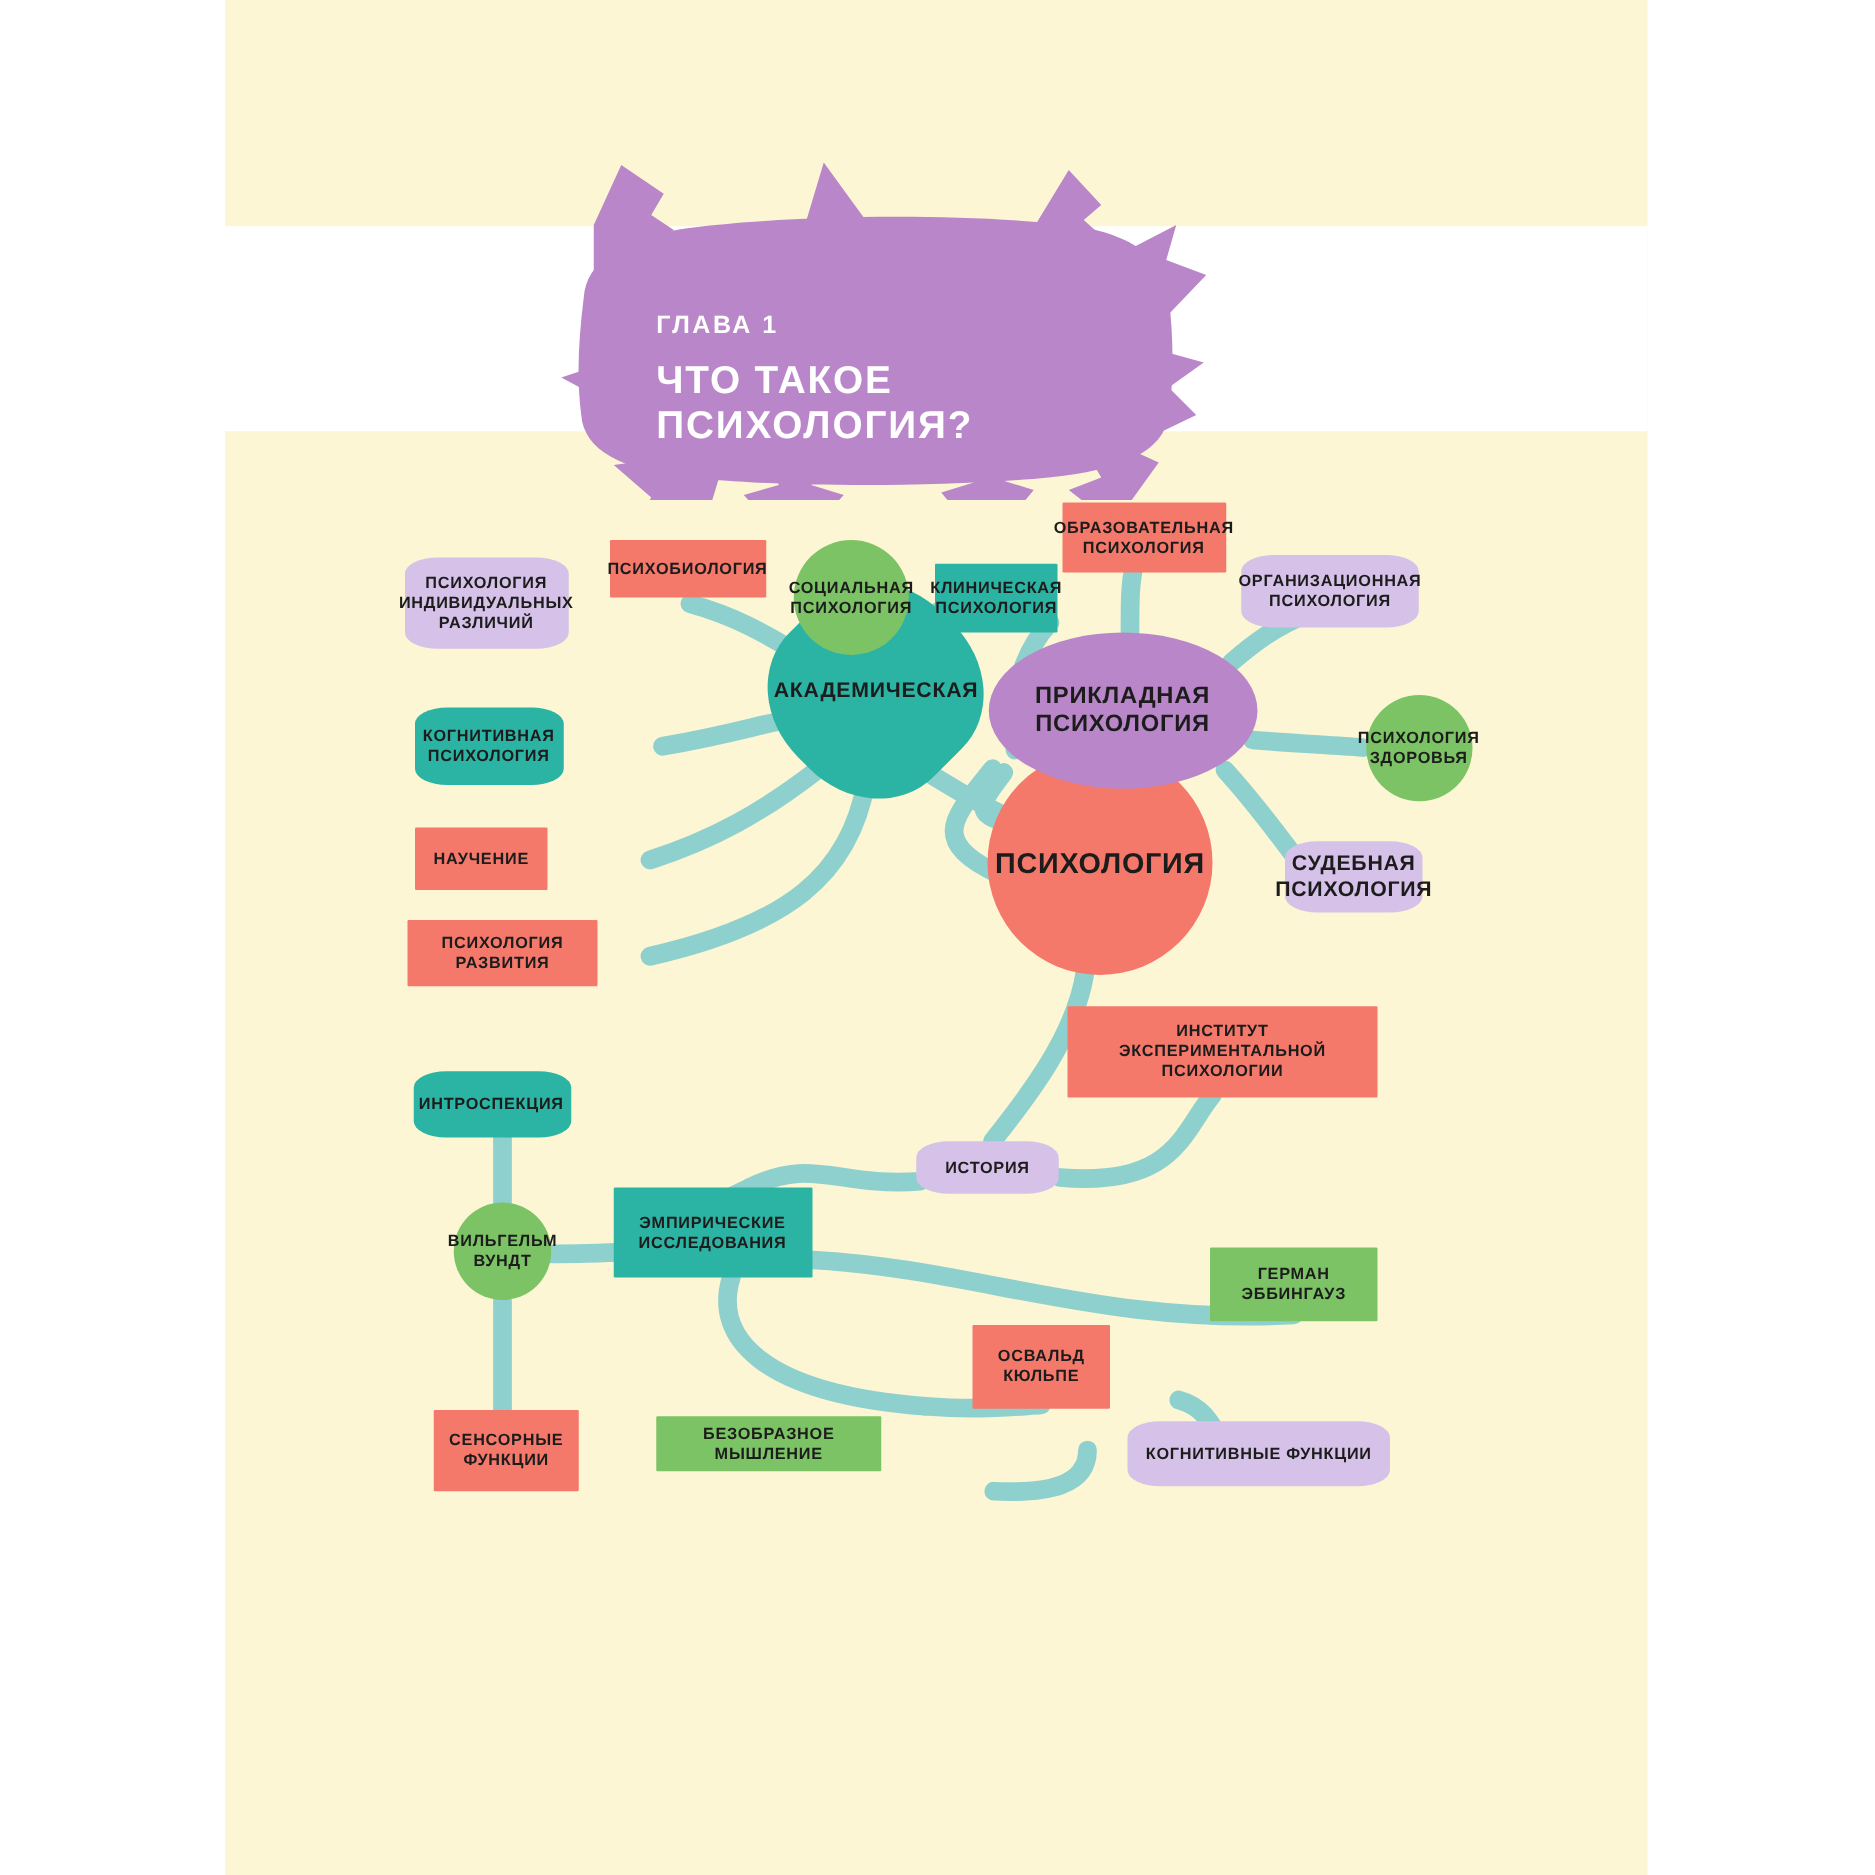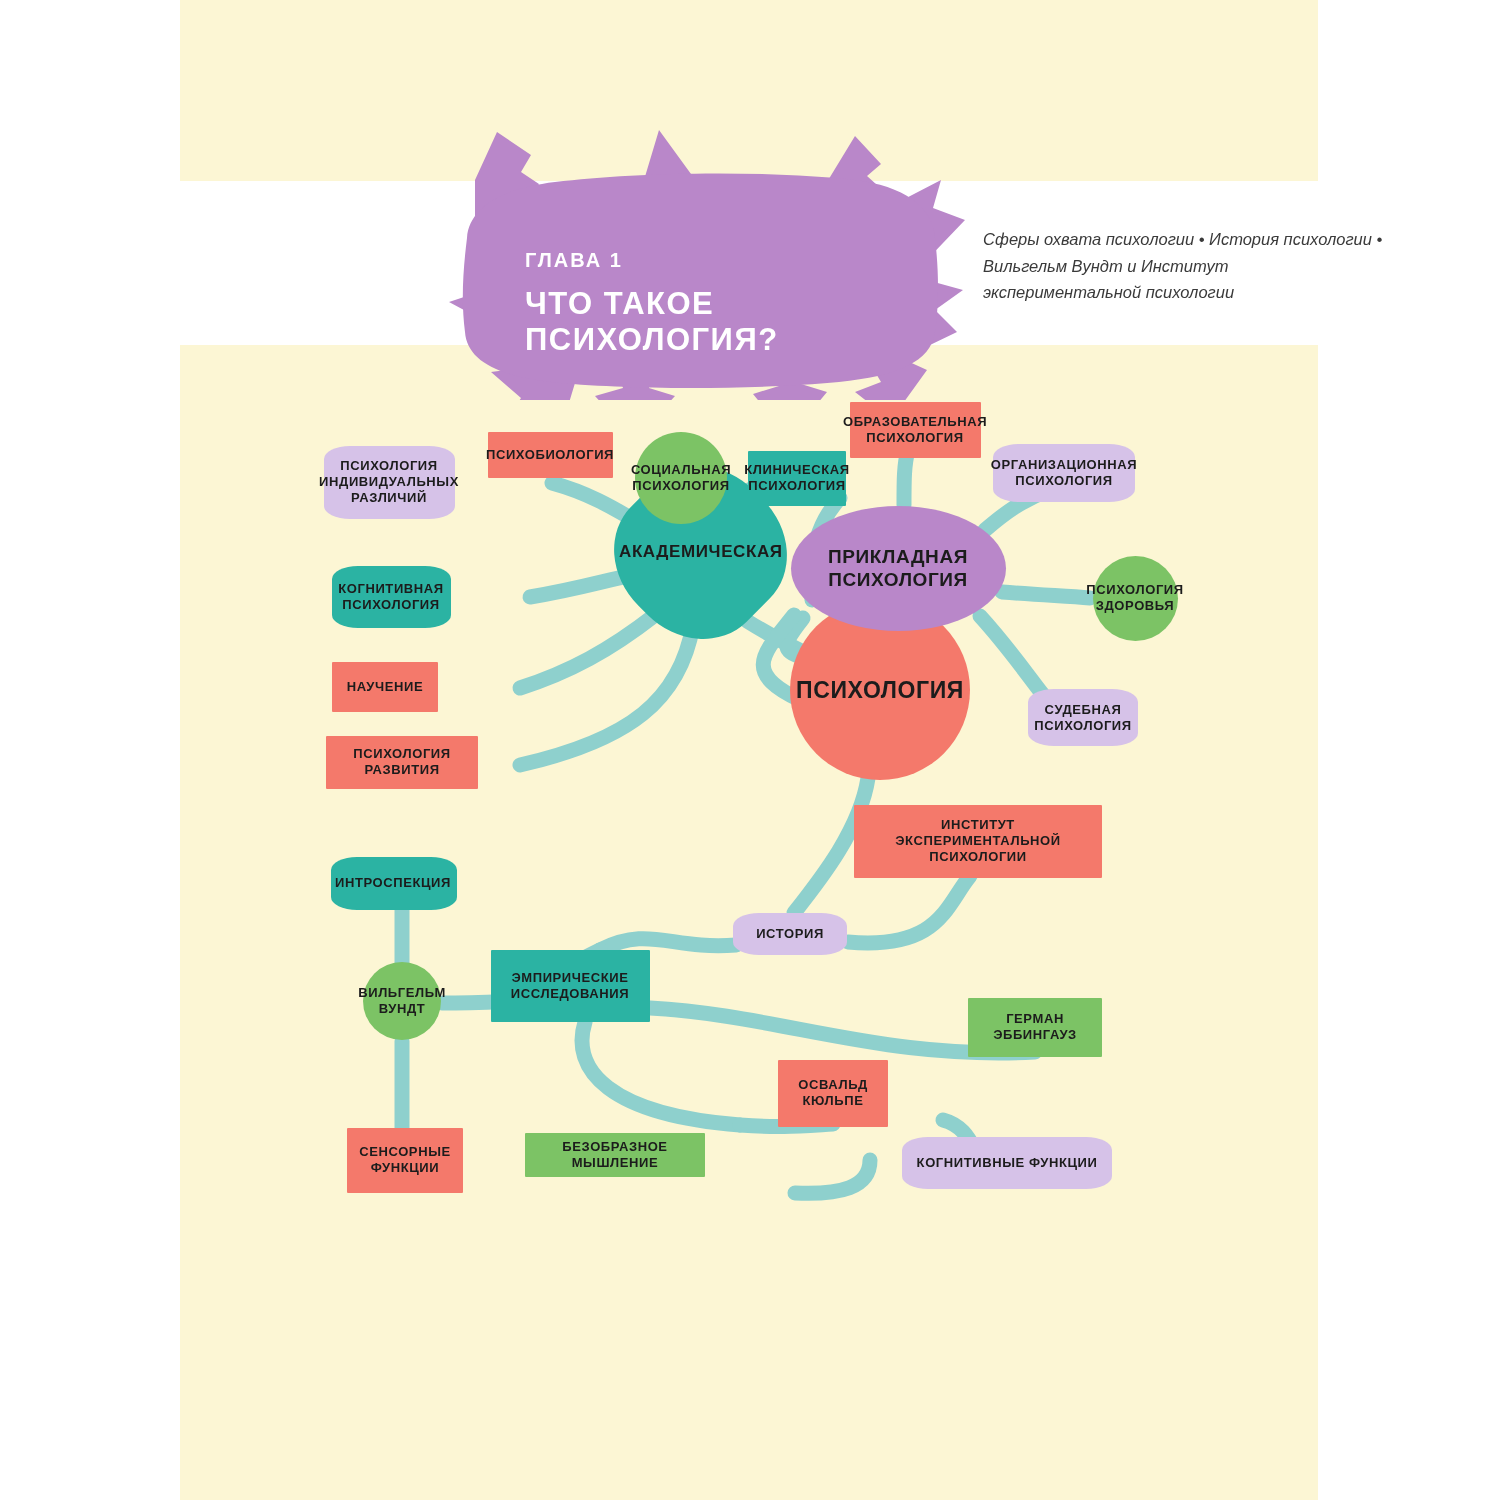--- a/index.html
+++ b/index.html
@@ -119,21 +119,21 @@
         </div>
         <div class="node rect" style="left: 669.5px; top: 402px; width: 131px; height: 56px; background: rgb(244, 121, 107); font-size: 13px;">
           <span>ОБРАЗОВАТЕЛЬНАЯ ПСИХОЛОГИЯ</span>
         </div>
         <div class="node lozenge" style="left: 813px; top: 444px; width: 142px; height: 58px; background: rgb(214, 194, 232); font-size: 13px;">
           <span>ОРГАНИЗАЦИОННАЯ ПСИХОЛОГИЯ</span>
         </div>
         <div class="node circle" style="left: 912.5px; top: 555.5px; width: 85px; height: 85px; background: rgb(124, 195, 101); font-size: 13px;">
           <span>ПСИХОЛОГИЯ ЗДОРОВЬЯ</span>
         </div>
-        <div class="node lozenge" style="left: 848px; top: 689px; width: 110px; height: 57px; background: rgb(214, 194, 232); font-size: 13px;">
+        <div class="node lozenge" style="left: 848px; top: 673px; width: 110px; height: 57px; background: rgb(214, 194, 232); font-size: 17px;">
           <span>СУДЕБНАЯ ПСИХОЛОГИЯ</span>
         </div>
         <div class="node rect" style="left: 674px; top: 804.5px; width: 248px; height: 73px; background: rgb(244, 121, 107); font-size: 13px;">
           <span>ИНСТИТУТ ЭКСПЕРИМЕНТАЛЬНОЙ ПСИХОЛОГИИ</span>
         </div>
         <div class="node lozenge" style="left: 553px; top: 913px; width: 114px; height: 42px; background: rgb(214, 194, 232); font-size: 13px;">
           <span>ИСТОРИЯ</span>
         </div>
         <div class="node lozenge" style="left: 151px; top: 856.5px; width: 126px; height: 53px; background: rgb(43, 179, 163); font-size: 13px; justify-content: flex-end;">
           <span>ИНТРОСПЕКЦИЯ</span>
@@ -186,15 +186,14 @@
                  C62,256 32,240 30,212 C26,182 28,150 32,118 Z"></path>
       </g>
     </svg>
   </div>
 
   <div id="bannertext">
     <div class="chap-label">ГЛАВА 1</div>
     <div class="chap-title">ЧТО ТАКОЕ ПСИХОЛОГИЯ?</div>
   </div>
 
-  <div id="subtitle">Сферы охвата психологии  •  История психологии  •  Вильгельм Вундт и Институт экспериментальной психологии</div>
 
 </div>
 
 </body></html>

